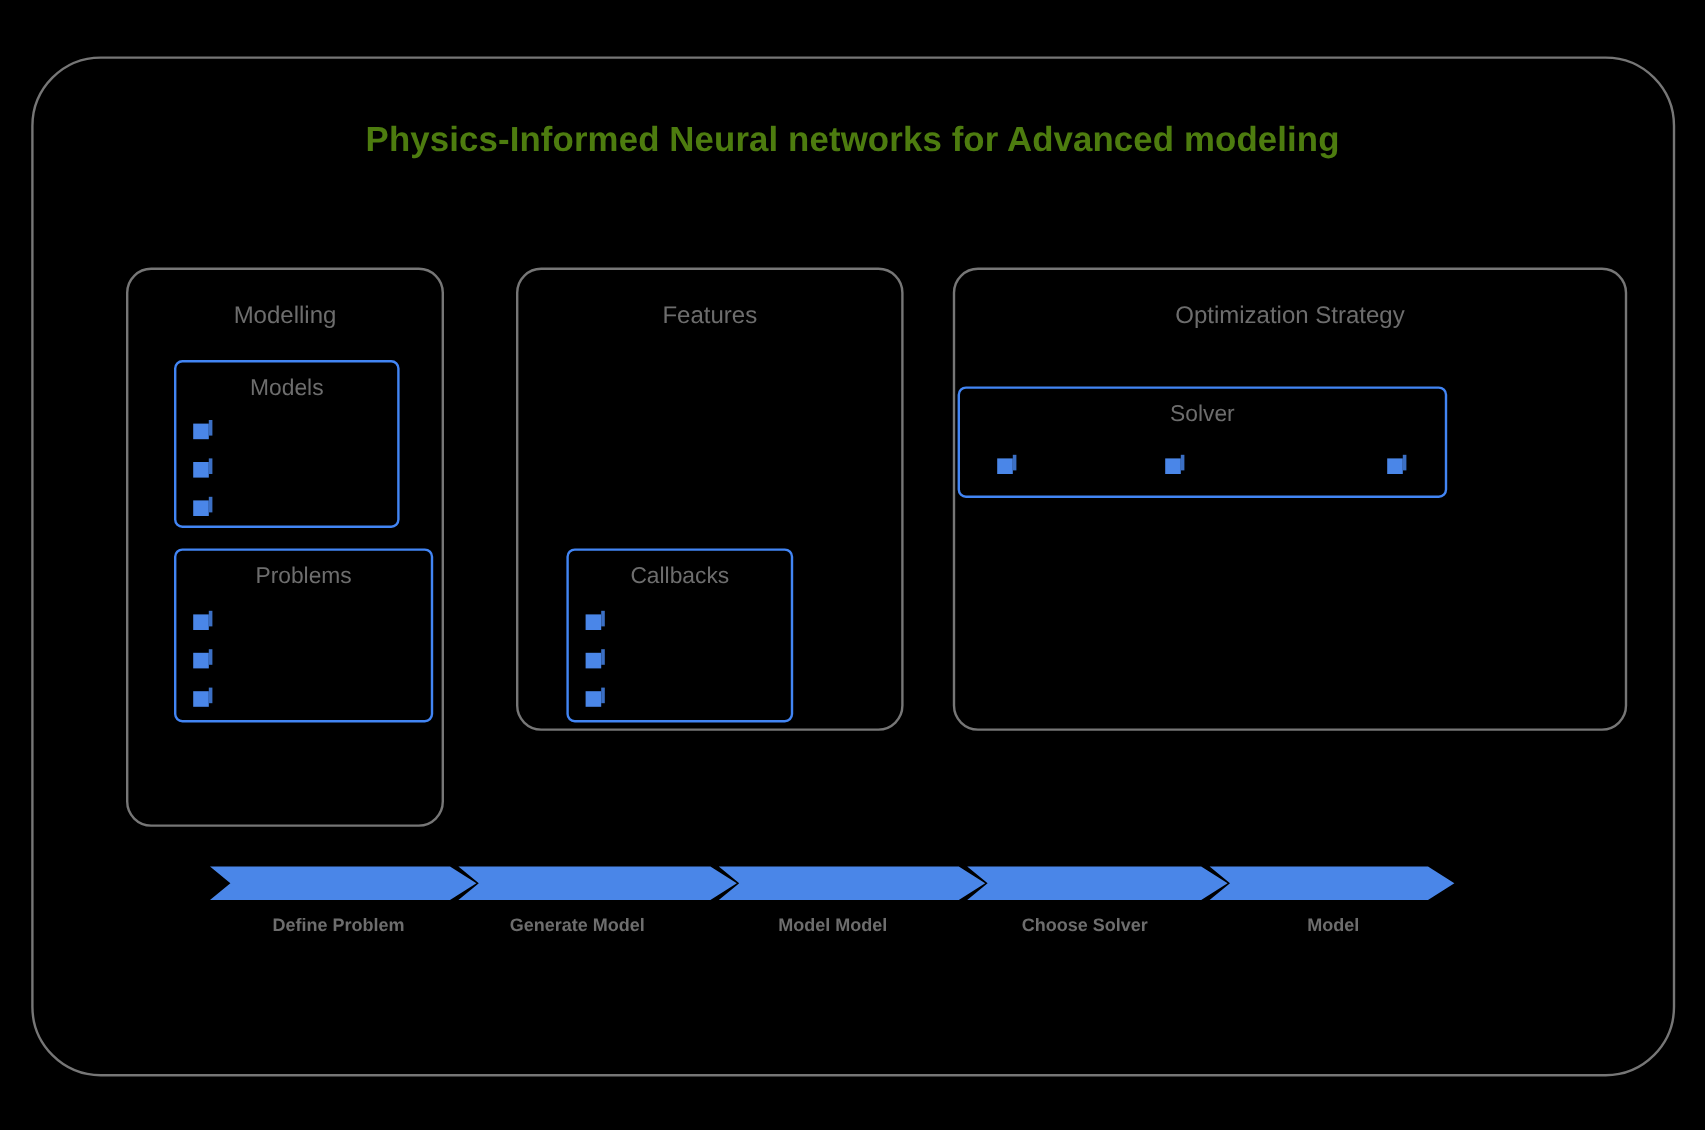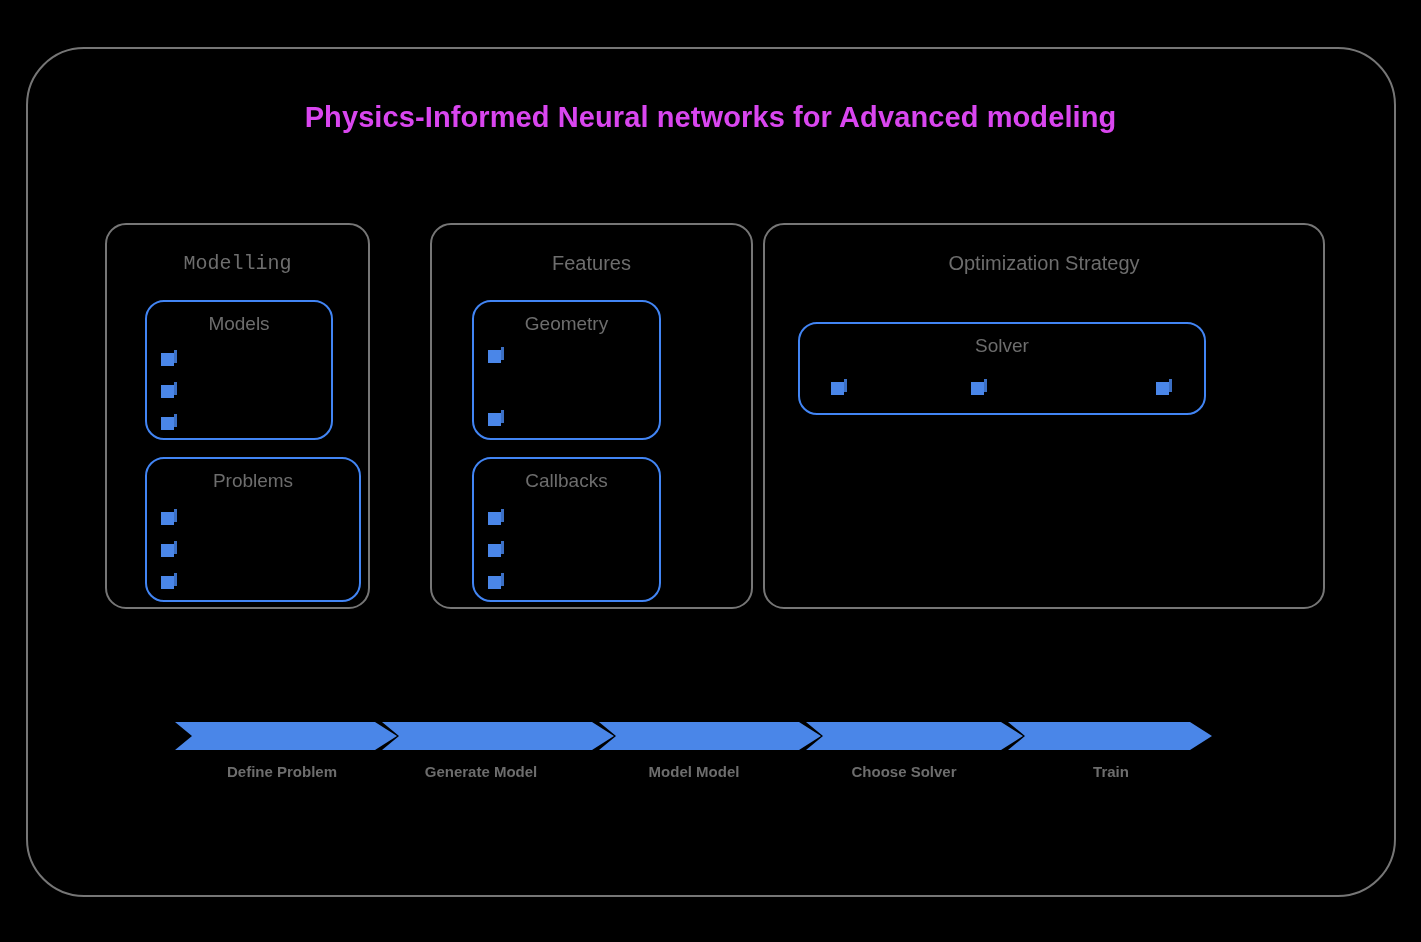--- a/index.html
+++ b/index.html
@@ -31,21 +31,21 @@
 
   
   .diagram-title {
     position: absolute;
     left: 0;
     top: 101px;
     width: 1421px;
     text-align: center;
     font-size: 29px;
     font-weight: bold;
-    color: #d946ef;
+    color: #4d7c0f;
     letter-spacing: 0.1px;
   }
 
   
   .group-box {
     position: absolute;
     border: 2px solid #767676;
     border-radius: 21px;
     background: transparent;
   }
@@ -53,29 +53,29 @@
     position: absolute;
     left: 0;
     width: 100%;
     text-align: center;
     top: 27px;
     font-size: 20px;
     color: #6d6d6d;
     font-weight: normal;
   }
 
-  #group-modelling { left: 105px; top: 223px; width: 265px; height: 386px; font-family: Liberation Mono, monospace; }
+  #group-modelling { left: 105px; top: 223px; width: 265px; height: 466px; }
   #group-features  { left: 430px; top: 223px; width: 323px; height: 386px; }
-  #group-optim     { left: 763px; top: 223px; width: 562px; height: 386px; border-radius: 21px; }
+  #group-optim     { left: 794px; top: 223px; width: 562px; height: 386px; border-radius: 21px; }
 
   
   .blue-box {
     position: absolute;
     border: 2.5px solid #4285f4;
-    border-radius: 19px;
+    border-radius: 7px;
     background: transparent;
   }
   .blue-title {
     position: absolute;
     left: 0;
     width: 100%;
     text-align: center;
     top: 11px;
     font-size: 19px;
     color: #6d6d6d;
@@ -152,25 +152,20 @@
     <div class="blue-title">Problems</div>
     <span class="cube" style="left:14px; top:53px;"></span>
     <span class="cube" style="left:14px; top:85px;"></span>
     <span class="cube" style="left:14px; top:117px;"></span>
   </div>
 
   <div class="group-box" id="group-features">
     <div class="group-title">Features</div>
   </div>
 
-  <div class="blue-box" id="box-geometry">
-    <div class="blue-title">Geometry</div>
-    <span class="cube" style="left:14px; top:48px;"></span>
-    <span class="cube" style="left:14px; top:111px;"></span>
-  </div>
 
   <div class="blue-box" id="box-callbacks">
     <div class="blue-title">Callbacks</div>
     <span class="cube" style="left:14px; top:53px;"></span>
     <span class="cube" style="left:14px; top:85px;"></span>
     <span class="cube" style="left:14px; top:117px;"></span>
   </div>
 
   <div class="group-box" id="group-optim">
     <div class="group-title">Optimization Strategy</div>
@@ -191,16 +186,16 @@
         <polygon points="382,5 592,5 614,19 592,33 382,33 399,19"></polygon>
         <polygon points="599,5 799,5 821,19 799,33 599,33 616,19"></polygon>
         <polygon points="806,5 1001,5 1023,19 1001,33 806,33 823,19"></polygon>
         <polygon points="1008,5 1190,5 1212,19 1190,33 1008,33 1025,19"></polygon>
       </g>
     </svg>
     <div class="chev-label" style="left:282px;">Define Problem</div>
     <div class="chev-label" style="left:481px;">Generate Model</div>
     <div class="chev-label" style="left:694px;">Model Model</div>
     <div class="chev-label" style="left:904px;">Choose Solver</div>
-    <div class="chev-label" style="left:1111px;">Train</div>
+    <div class="chev-label" style="left:1111px;">Model</div>
   </div>
 
 </div>
 
 </body></html>

